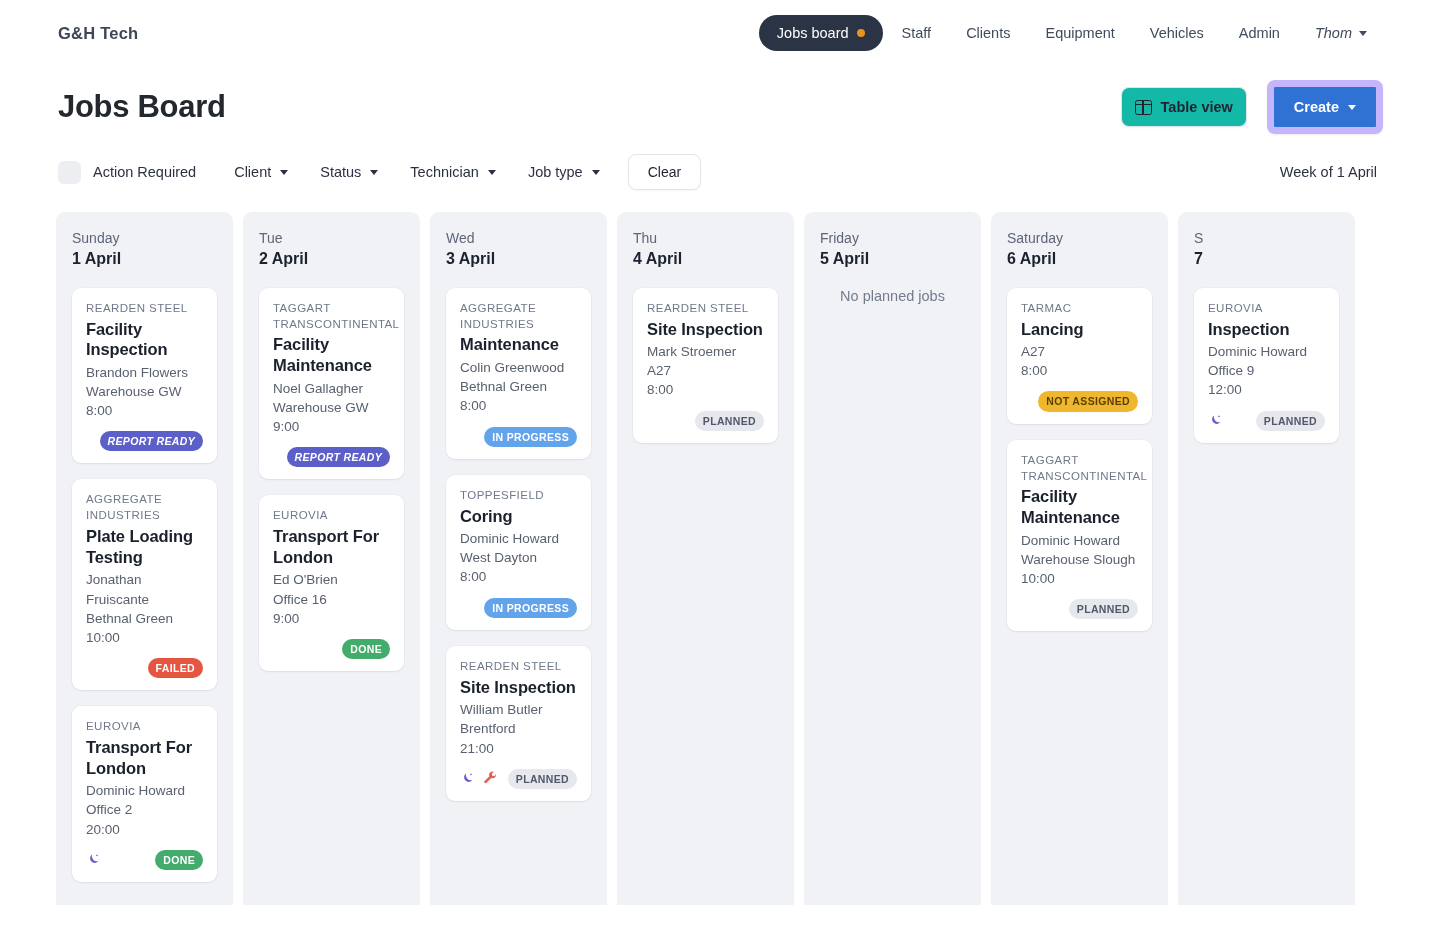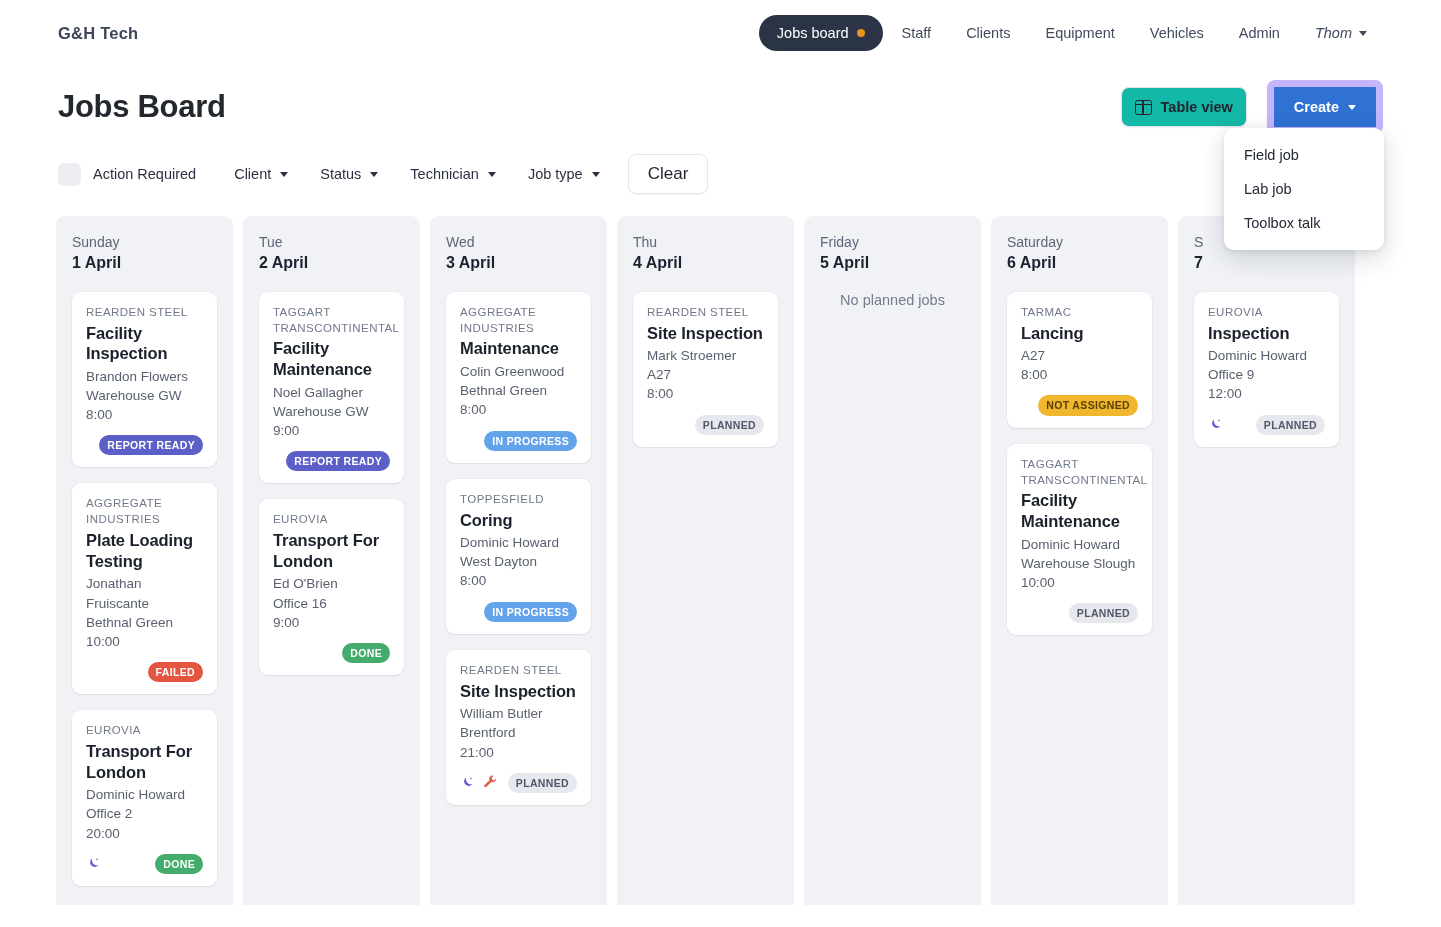--- a/index.html
+++ b/index.html
@@ -157,21 +157,21 @@
     border-radius: 7px;
     white-space: nowrap;
   }
   .filter-btn .caret { color: #2b3140; }
   .btn-clear {
     margin-left: 12px;
     background: #ffffff;
     border: 1px solid #e1e4ea;
     border-radius: 8px;
     padding: 9px 19px;
-    font-size: 17px;
+    font-size: 14px;
     color: #1f2430;
     cursor: pointer;
     box-shadow: 0 1px 2px rgba(16,24,40,.04);
   }
   .week-label {
     margin-left: auto;
     font-size: 14.5px;
     color: #2b3140;
     white-space: nowrap;
     padding-right: 6px;
@@ -250,21 +250,21 @@
   .badge {
     display: inline-block;
     font-size: 10.5px;
     font-weight: 700;
     letter-spacing: .35px;
     padding: 3px 8px 3px 8px;
     border-radius: 999px;
     white-space: nowrap;
     line-height: 1.35;
   }
-  .badge-report-ready { background: #5b5fc7; color: #ffffff; }
+  .badge-report-ready { background: #5b5fc7; color: #ffffff; font-style: italic; }
   .badge-failed       { background: #e4563f; color: #ffffff; }
   .badge-done         { background: #43ab6b; color: #ffffff; }
   .badge-in-progress  { background: #62a3ea; color: #ffffff; }
   .badge-planned      { background: #e6e8ed; color: #50586a; }
   .badge-not-assigned { background: #f0b72e; color: #594105; }
 
   .icon-moon svg, .icon-wrench svg { display: block; }
 
   
   .dropdown {
@@ -565,20 +565,15 @@
                   <path d="M17.6 3.3l.55 1.55 1.55.55-1.55.55-.55 1.55-.55-1.55-1.55-.55 1.55-.55z" fill="#6f5bd0"></path>
                 </svg>
               </span>
             </span>
             <span class="badge-slot"><span class="badge badge-planned">PLANNED</span></span>
           </div>
         </div>
       </div>
     </div>
 
-  <div class="dropdown">
-    <div class="dd-item">Field job</div>
-    <div class="dd-item">Lab job</div>
-    <div class="dd-item">Toolbox talk</div>
-  </div>
 
   <div class="bottom-fade"></div>
 </div>
 
 </body></html>

